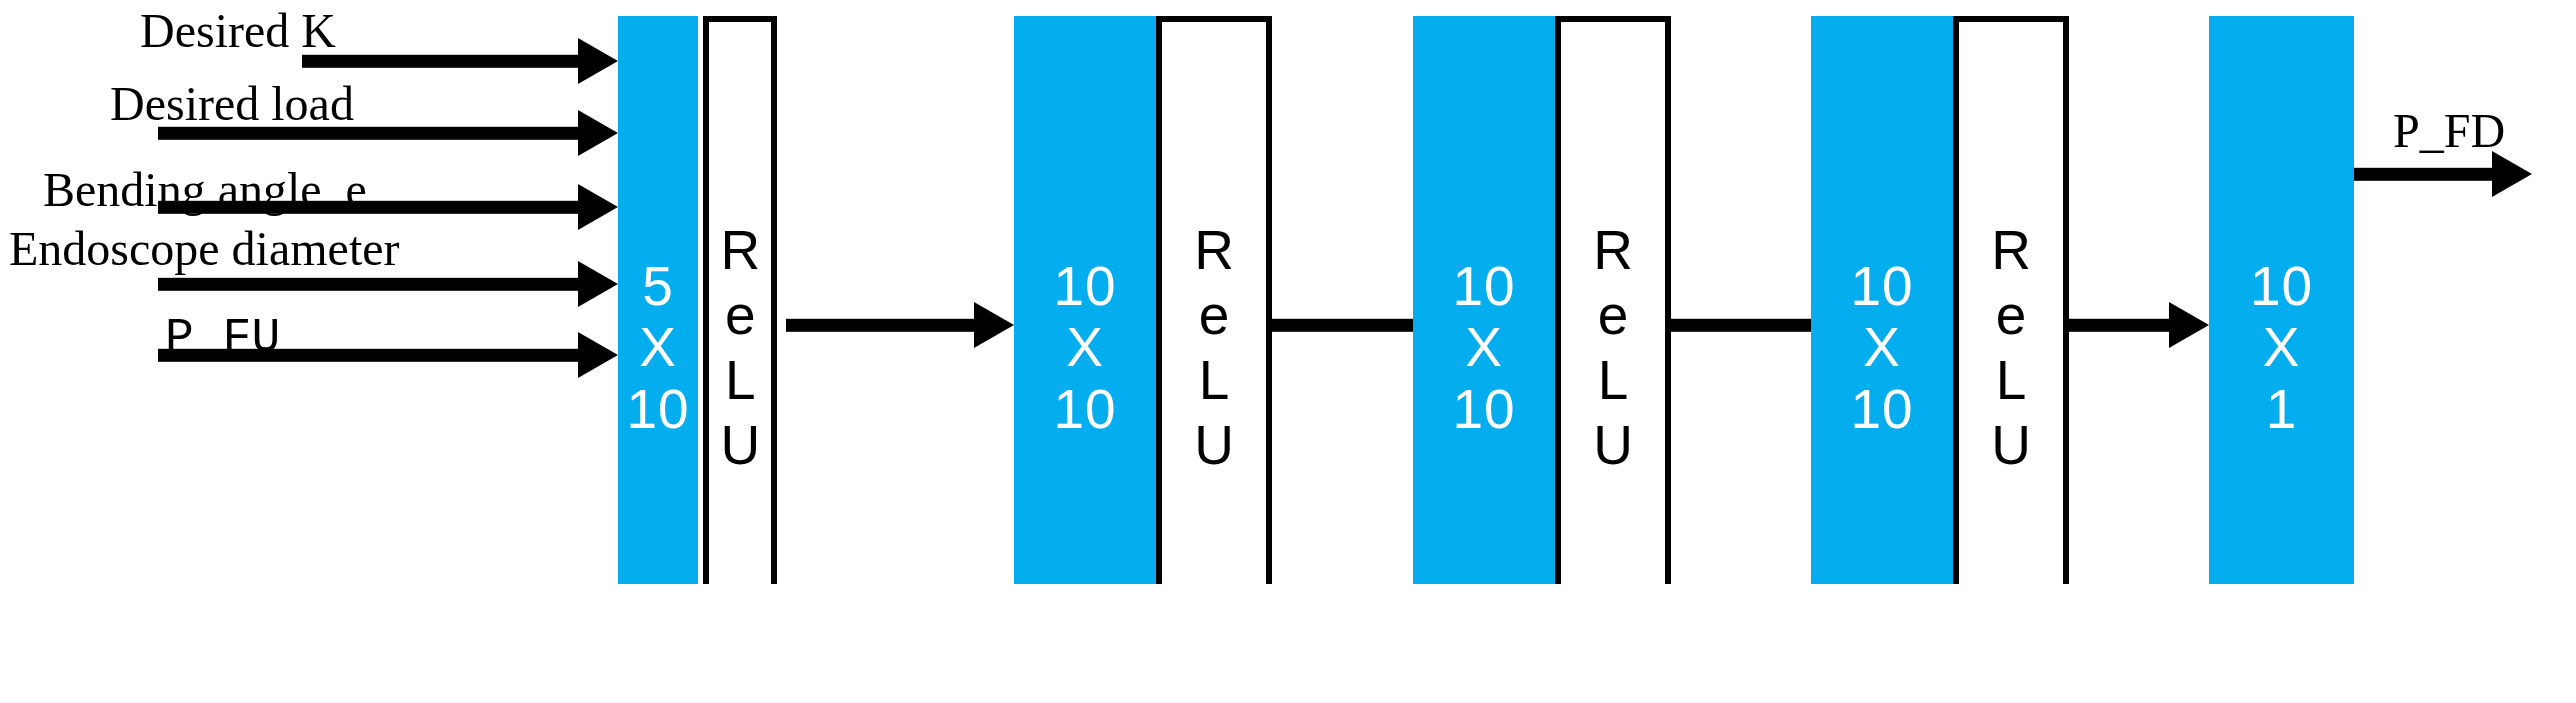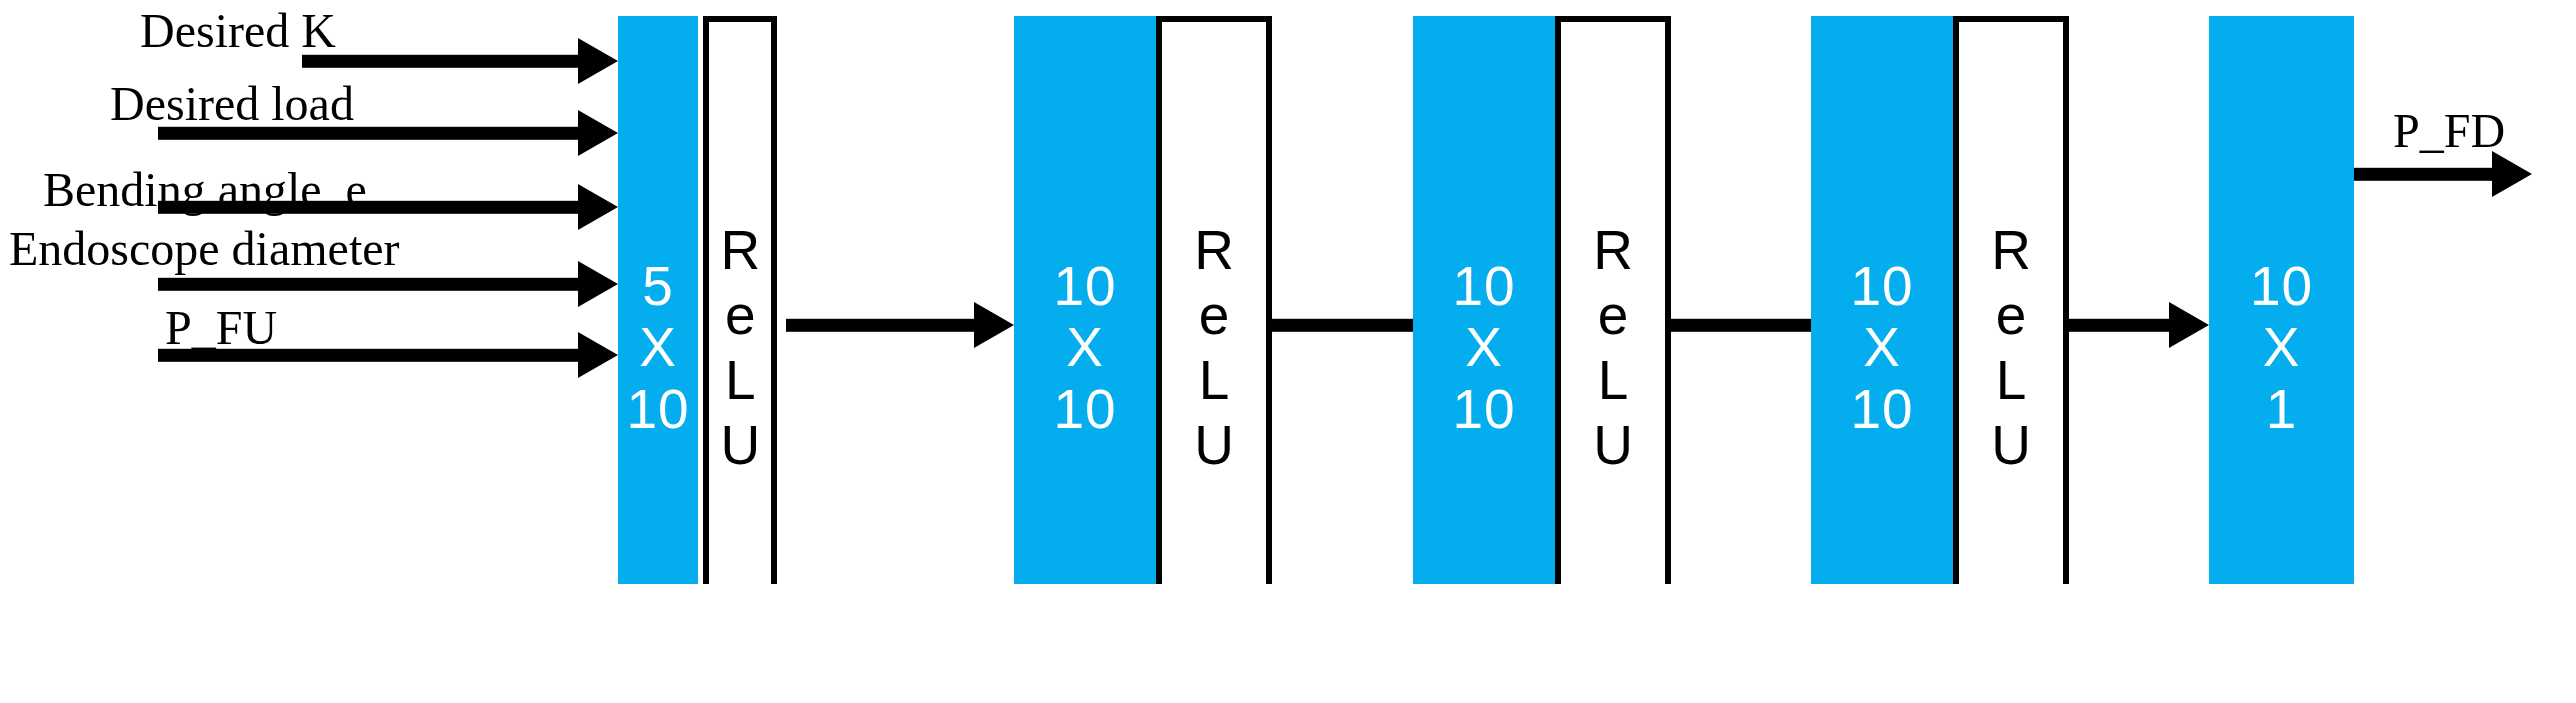--- a/index.html
+++ b/index.html
@@ -106,21 +106,21 @@
 <div id="canvas">
 
   <div class="input-label" style="left:140px; top:7.1px;">Desired K</div>
 
   <div class="input-label" style="left:110px; top:80px;">Desired load</div>
 
   <div class="input-label" style="left:43px; top:166px;">Bending angle_e</div>
 
   <div class="input-label" style="left:9px; top:225px;">Endoscope diameter</div>
 
-  <div class="input-label" style="left:165px; top:304px;">P_FU</div>
+  <div class="input-label" style="left:165px; top:314px;font-family:Liberation Mono, monospace;">P_FU</div>
 
   <div class="arrow" style="left:302px; top:61px; width:316px;">
     <div class="shaft" style="width:278px;"></div>
     <div class="head" style="left:276px;"></div>
   </div>
 
   <div class="arrow" style="left:158px; top:133px; width:460px;">
     <div class="shaft" style="width:422px;"></div>
     <div class="head" style="left:420px;"></div>
   </div>

